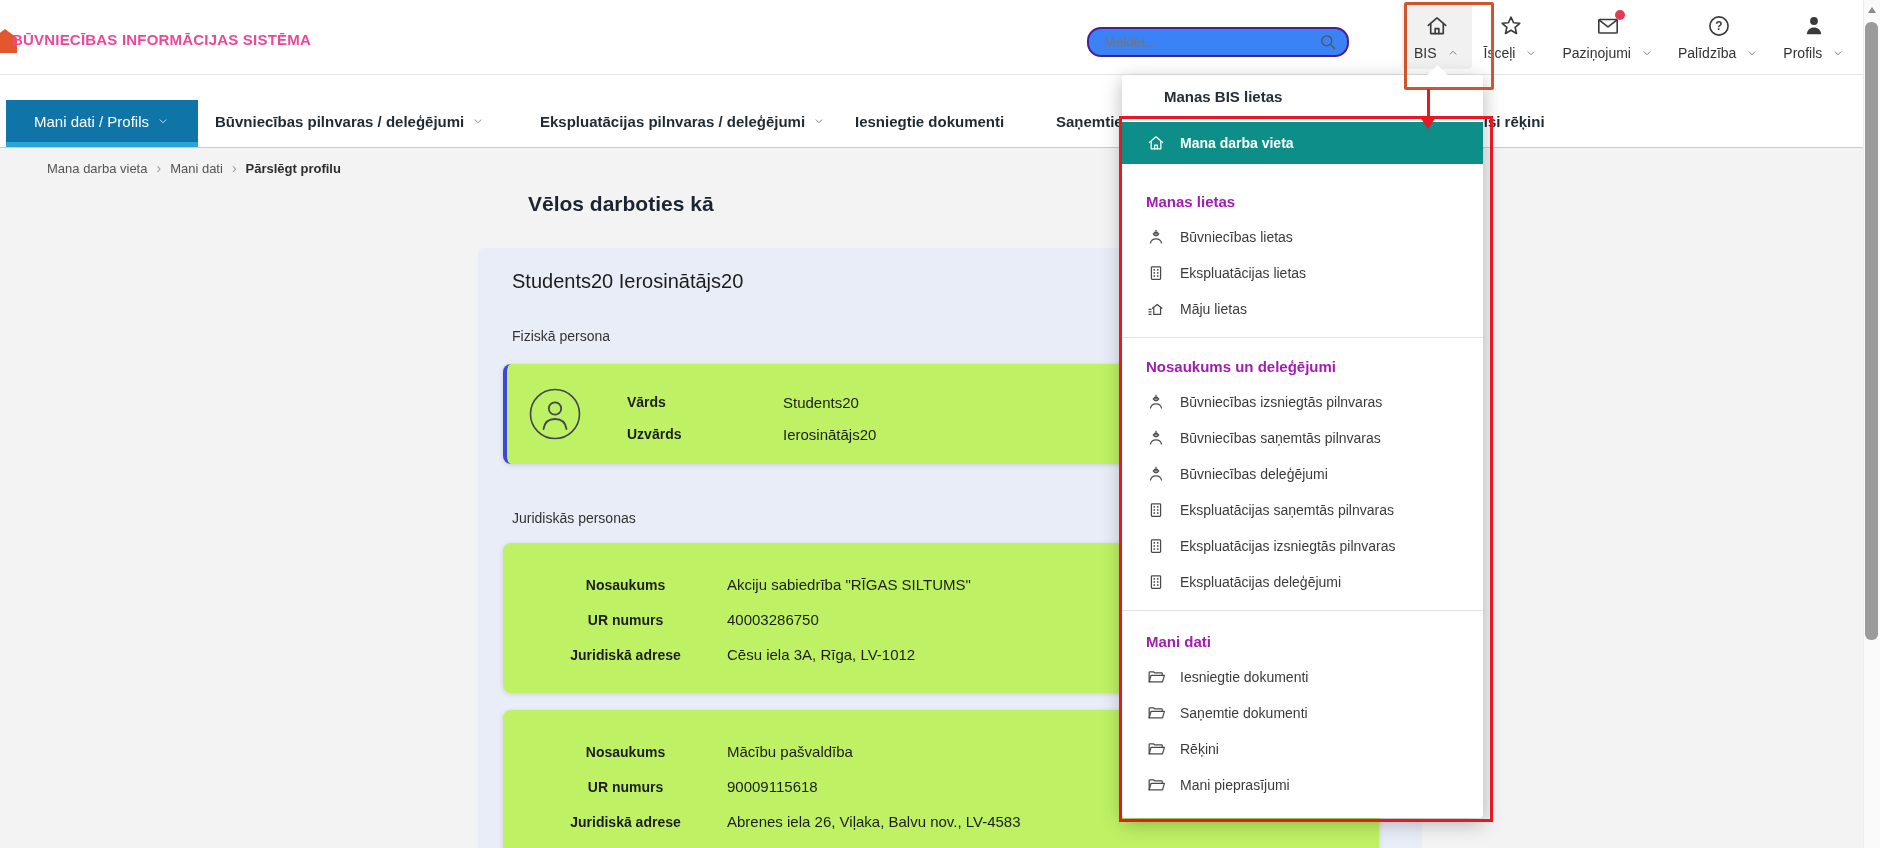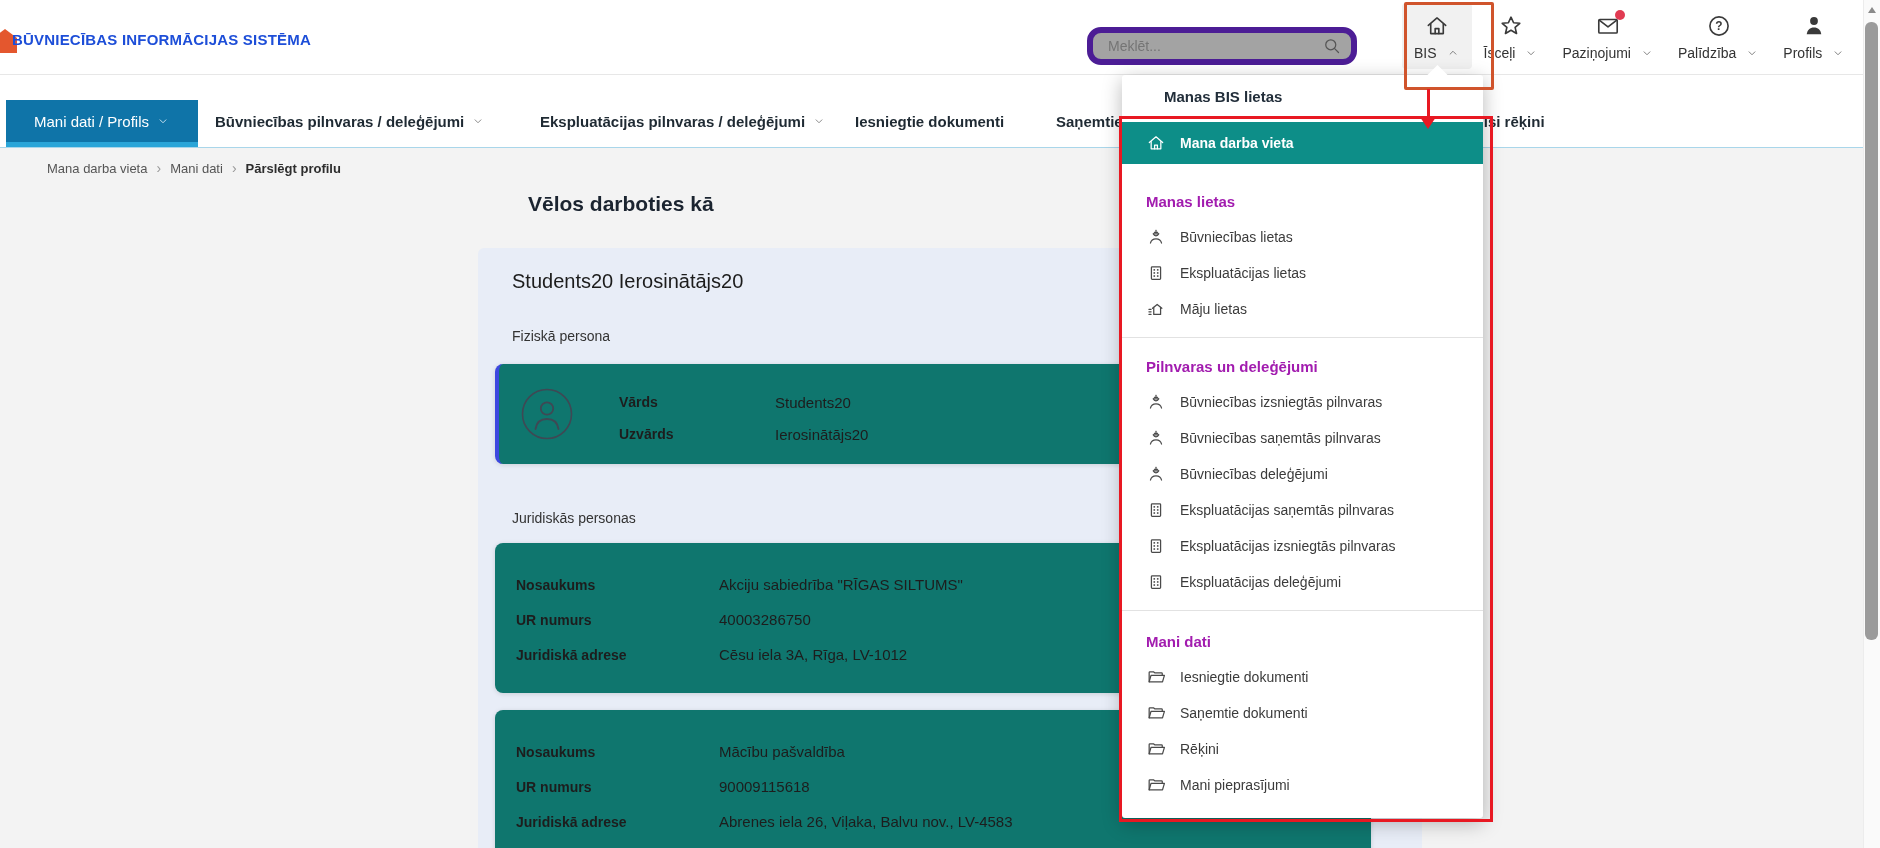--- a/index.html
+++ b/index.html
@@ -6,22 +6,22 @@
   body{width:1880px;height:848px;position:relative;overflow:hidden;background:#f3f3f3;
        font-family:"Liberation Sans","DejaVu Sans",sans-serif;color:#222;}
   svg.ic{fill:none;stroke:currentColor;stroke-width:1.5;stroke-linecap:round;stroke-linejoin:round;display:block;}
   .ic24{width:26px;height:26px;}
   .ic20{width:20px;height:20px;}
   .ic12{width:14px;height:14px;stroke-width:2;}
 
   
   .topbar{position:absolute;left:0;top:0;width:1880px;height:74px;background:#fff;border-bottom:1px solid #e7e7e7;z-index:3;}
   .logo-shape{position:absolute;left:-9px;top:28px;width:28px;height:26px;}
-  .app-title{position:absolute;left:12px;top:31px;font-size:15px;font-weight:700;color:#1d4ed8;letter-spacing:.2px;}
-  .search{position:absolute;left:1087px;top:27px;width:258px;height:26px;border:6px solid #4c1d95;border-radius:14px;background:#a3a3a3;display:flex;align-items:center;}
+  .app-title{position:absolute;left:12px;top:31px;font-size:15px;font-weight:700;color:#ec4899;letter-spacing:.2px;}
+  .search{position:absolute;left:1087px;top:27px;width:258px;height:26px;border:2px solid #4c1d95;border-radius:14px;background:#3b82f6;display:flex;align-items:center;}
   .search input{border:none;outline:none;background:transparent;flex:1;margin-left:13px;font-size:14px;color:#333;font-family:inherit;}
   .search input::placeholder{color:#757575;}
   .search .mag{width:20px;height:20px;margin-right:9px;color:#555;}
   .top-nav{position:absolute;left:1402px;top:3px;display:flex;align-items:flex-start;}
   .navitem{display:flex;flex-direction:column;align-items:center;padding:10px 12px 8px;cursor:pointer;color:#3a3a3a;}
   .navitem-open{background:#f1f1f1;border-radius:4px;}
   .navicon-wrap{position:relative;height:28px;}
   .badge{position:absolute;right:-4px;top:-3px;width:10px;height:10px;border-radius:50%;background:#e13b52;}
   .navlabel{display:flex;align-items:center;gap:9px;margin-top:4px;font-size:14px;color:#333;}
   .chev{color:#6f6f6f;}
@@ -41,32 +41,32 @@
 
   
   .content{position:absolute;left:0;top:148px;width:1880px;height:700px;background:#f3f3f3;}
   .breadcrumb{position:absolute;left:47px;top:12px;font-size:13px;color:#555;display:flex;align-items:center;gap:9px;}
   .breadcrumb .sep{color:#999;font-size:14px;}
   .breadcrumb .last{font-weight:700;color:#2e2e2e;}
   .page-title{position:absolute;left:528px;top:44px;font-size:21px;font-weight:700;color:#1b2430;}
   .bigcard{position:absolute;left:478px;top:100px;width:944px;height:780px;background:#e8edf7;border-radius:6px;}
   .bigcard .card-title{position:absolute;left:34px;top:22px;font-size:20px;color:#1c1c1c;}
   .seclabel{position:absolute;left:34px;font-size:14px;color:#333;}
-  .whitecard{position:absolute;left:17px;width:876px;background:#0f766e;border-radius:8px;box-shadow:0 1px 5px rgba(0,0,0,.13);cursor:pointer;}
+  .whitecard{position:absolute;left:25px;width:876px;background:#bef264;border-radius:8px;box-shadow:0 1px 5px rgba(0,0,0,.13);cursor:pointer;}
   .person-card{top:116px;height:100px;border-left:4px solid #3c47e0;}
   .person-card .avatar{position:absolute;left:22px;top:24px;width:52px;height:52px;color:#3f4854;}
   .fields{position:absolute;}
   .frow{display:flex;align-items:baseline;}
   .flabel{font-size:14px;font-weight:700;color:#1d1d1d;flex:0 0 auto;}
   .fvalue{font-size:15px;color:#1d1d1d;}
   .person-card .fields{left:120px;top:22px;}
   .person-card .frow{height:32px;align-items:center;}
   .person-card .flabel{width:156px;}
   .legal-card .fields{left:21px;top:24px;}
-  .legal-card .frow{height:35px;align-items:center;}
+  .legal-card .frow{height:35px;align-items:center;text-align:center;}
   .legal-card .flabel{width:203px;}
   .legal-card-0{top:295px;height:150px;}
   .legal-card-1{top:462px;height:196px;}
 
   
   .menu{position:absolute;left:1122px;top:75px;width:361px;height:743px;background:#fff;border-radius:3px;box-shadow:0 5px 20px rgba(0,0,0,.28);z-index:6;}
   .menu .caret{position:absolute;left:308px;top:-7px;width:15px;height:15px;background:#fff;transform:rotate(45deg);}
   .menu-header{height:42px;display:flex;align-items:center;padding-left:42px;font-size:15px;font-weight:700;color:#222e3a;}
   .menu-active{position:absolute;left:0;top:47px;width:100%;height:42px;background:#0d8e88;color:#fff;display:flex;align-items:center;gap:14px;padding-left:24px;box-sizing:border-box;font-size:14px;font-weight:600;cursor:pointer;}
   .menu-body{position:absolute;left:0;top:108px;width:100%;}
@@ -364,21 +364,21 @@
         </svg>
         <span>Ekspluatācijas lietas</span>
       </div>
       <div class="menu-item">
         <svg class="ic ic20">
           <use href="#sym-house"></use>
         </svg>
         <span>Māju lietas</span>
       </div>
       <div class="menu-div"></div>
-      <div class="menu-sec-title">Pilnvaras un deleģējumi</div>
+      <div class="menu-sec-title">Nosaukums un deleģējumi</div>
       <div class="menu-item">
         <svg class="ic ic20">
           <use href="#sym-builder"></use>
         </svg>
         <span>Būvniecības izsniegtās pilnvaras</span>
       </div>
       <div class="menu-item">
         <svg class="ic ic20">
           <use href="#sym-builder"></use>
         </svg>

